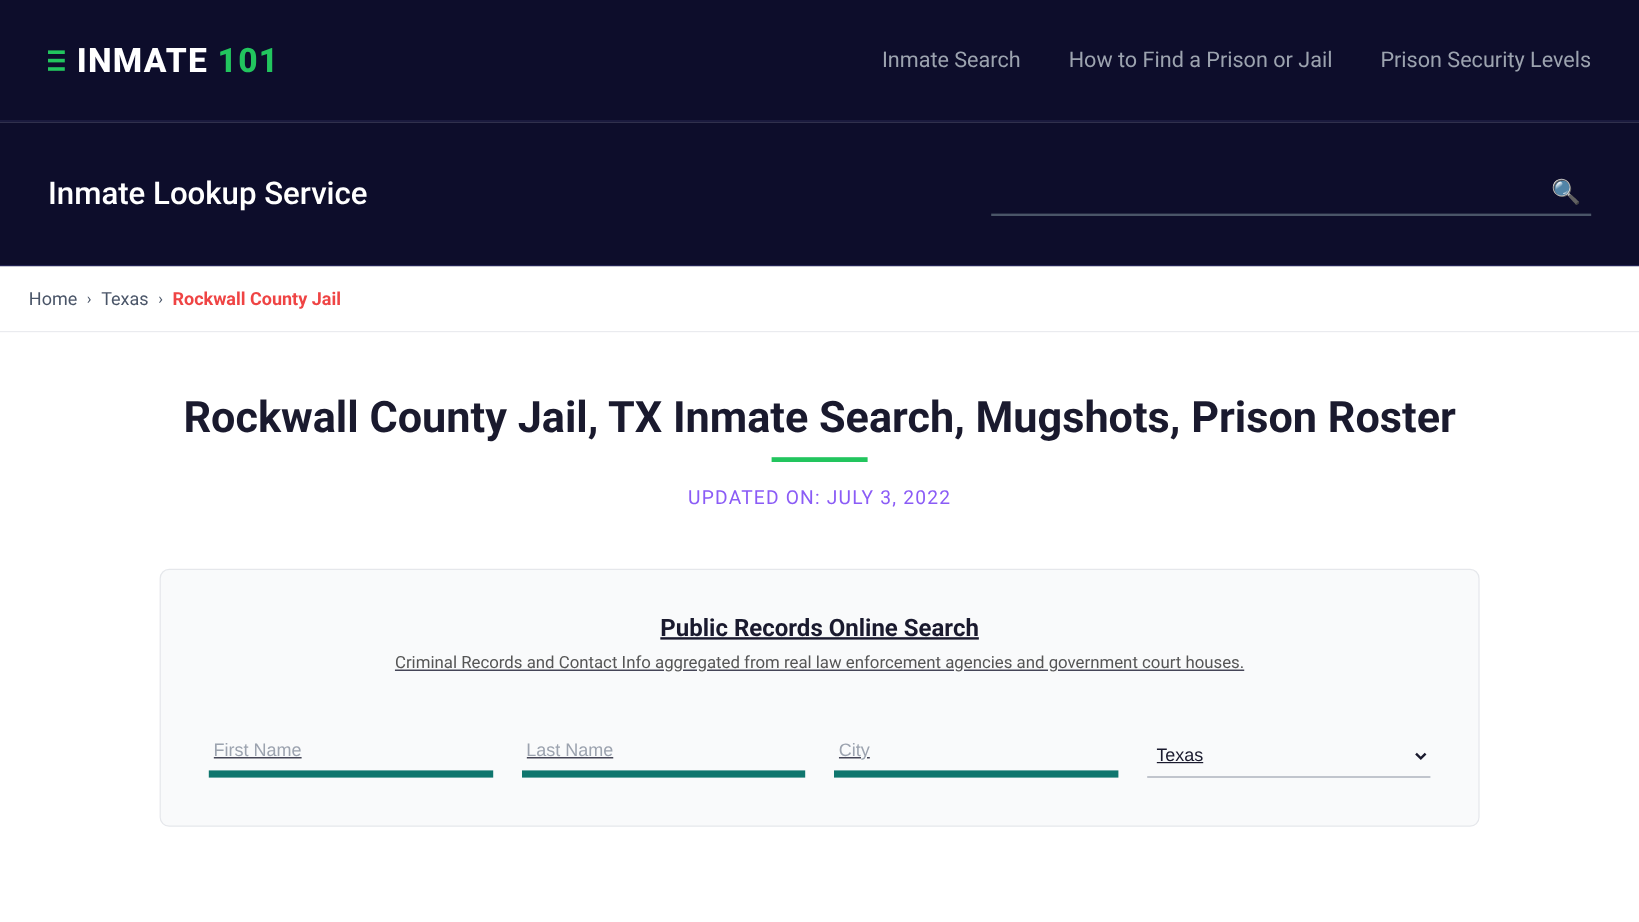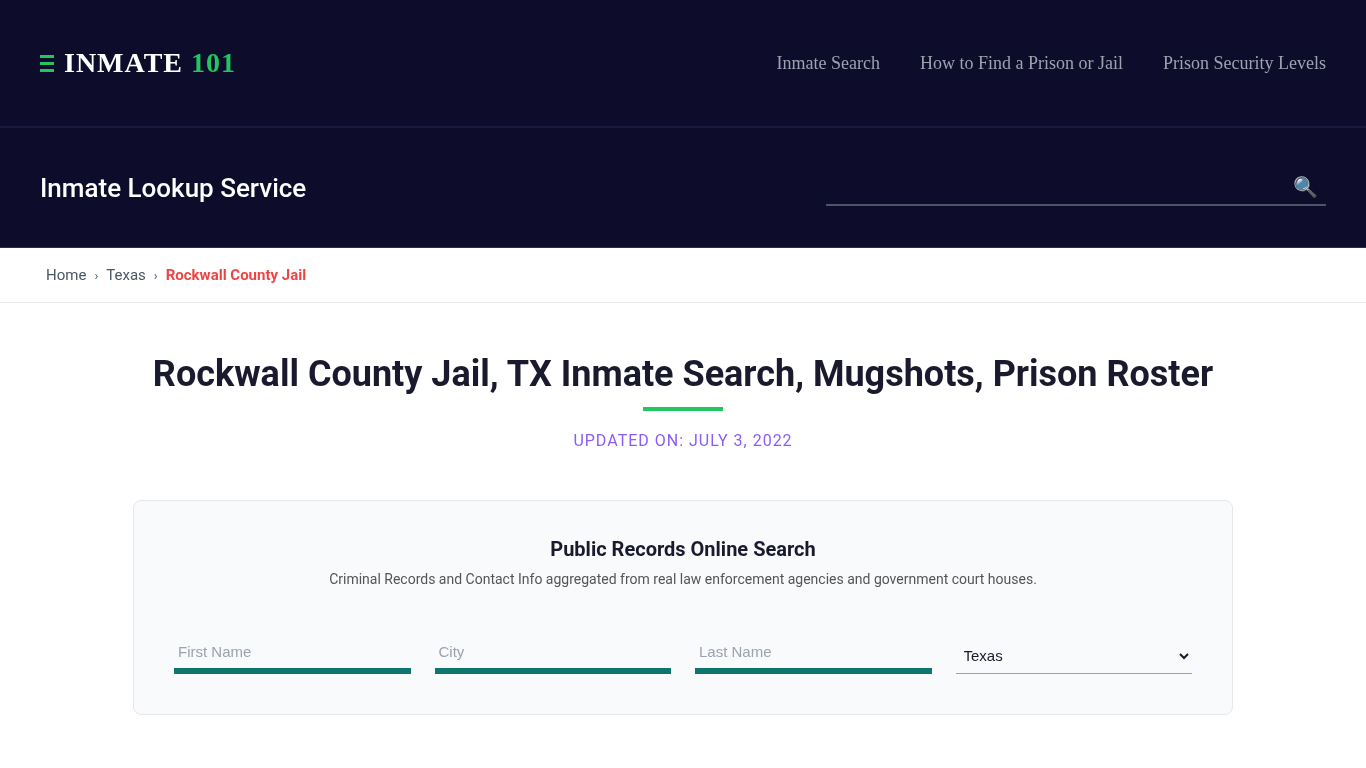--- a/index.html
+++ b/index.html
@@ -12,26 +12,25 @@
       font-family: -apple-system, BlinkMacSystemFont, 'Segoe UI', Roboto, sans-serif;
       background: #fff;
       color: #1a1a2e;
       width: 1366px;
       min-height: 768px;
     }
 
     
     .top-nav {
       background: #0d0d2b;
-      height: 128px;
+      height: 102px;
       display: flex;
       align-items: center;
       padding: 0 40px;
       border-bottom: 2px solid #1a1a3e;
-      font-family: Liberation Serif, serif;
     }
 
     .logo-area {
       display: flex;
       align-items: center;
       margin-right: auto;
     }
 
     .logo-bars {
       display: flex;
@@ -114,21 +113,21 @@
       border: none;
       cursor: pointer;
       color: #9ca3af;
       font-size: 20px;
       padding: 4px 8px;
     }
 
     
     .breadcrumb-bar {
       background: #fff;
-      padding: 18px 46px;
+      padding: 18px 24px;
       border-bottom: 1px solid #e5e7eb;
       display: flex;
       align-items: center;
       gap: 8px;
     }
 
     .breadcrumb-link {
       color: #4a5568;
       font-size: 15px;
       text-decoration: none;
@@ -176,20 +175,21 @@
     }
 
     
     .search-card {
       background: #f9fafb;
       border: 1px solid #e5e7eb;
       border-radius: 8px;
       max-width: 1100px;
       margin: 0 auto;
       padding: 36px 40px 40px;
+      text-decoration: underline;
     }
 
     .search-card-title {
       font-size: 20px;
       font-weight: 700;
       color: #1a1a2e;
       margin-bottom: 10px;
     }
 
     .search-card-desc {
@@ -300,23 +300,23 @@
 
   <div class="search-card">
     <div class="search-card-title">Public Records Online Search</div>
     <p class="search-card-desc">Criminal Records and Contact Info aggregated from real law enforcement agencies and government court houses.</p>
 
     <div class="search-form-row">
       <div class="form-field">
         <input type="text" placeholder="First Name" style="">
       </div>
       <div class="form-field">
-        <input type="text" placeholder="City" style="">
+        <input type="text" placeholder="Last Name" style="">
       </div>
       <div class="form-field">
-        <input type="text" placeholder="Last Name" style="">
+        <input type="text" placeholder="City" style="">
       </div>
       <div class="form-field-state">
         <select class="state-select" id="state-select"><option value="Alabama">Alabama</option><option value="Alaska">Alaska</option><option value="Arizona">Arizona</option><option value="Arkansas">Arkansas</option><option value="California">California</option><option value="Colorado">Colorado</option><option value="Connecticut">Connecticut</option><option value="Delaware">Delaware</option><option value="Florida">Florida</option><option value="Georgia">Georgia</option><option value="Hawaii">Hawaii</option><option value="Idaho">Idaho</option><option value="Illinois">Illinois</option><option value="Indiana">Indiana</option><option value="Iowa">Iowa</option><option value="Kansas">Kansas</option><option value="Kentucky">Kentucky</option><option value="Louisiana">Louisiana</option><option value="Maine">Maine</option><option value="Maryland">Maryland</option><option value="Massachusetts">Massachusetts</option><option value="Michigan">Michigan</option><option value="Minnesota">Minnesota</option><option value="Mississippi">Mississippi</option><option value="Missouri">Missouri</option><option value="Montana">Montana</option><option value="Nebraska">Nebraska</option><option value="Nevada">Nevada</option><option value="New Hampshire">New Hampshire</option><option value="New Jersey">New Jersey</option><option value="New Mexico">New Mexico</option><option value="New York">New York</option><option value="North Carolina">North Carolina</option><option value="North Dakota">North Dakota</option><option value="Ohio">Ohio</option><option value="Oklahoma">Oklahoma</option><option value="Oregon">Oregon</option><option value="Pennsylvania">Pennsylvania</option><option value="Rhode Island">Rhode Island</option><option value="South Carolina">South Carolina</option><option value="South Dakota">South Dakota</option><option value="Tennessee">Tennessee</option><option value="Texas" selected="">Texas</option><option value="Utah">Utah</option><option value="Vermont">Vermont</option><option value="Virginia">Virginia</option><option value="Washington">Washington</option><option value="West Virginia">West Virginia</option><option value="Wisconsin">Wisconsin</option><option value="Wyoming">Wyoming</option></select>
       </div>
     </div>
   </div>
 </div>
 
 </body></html>

